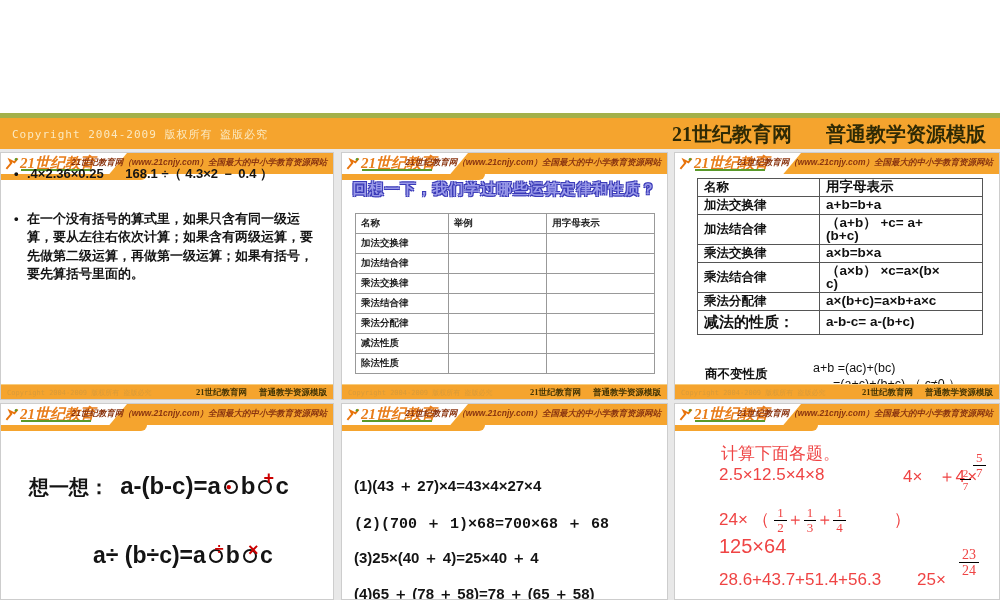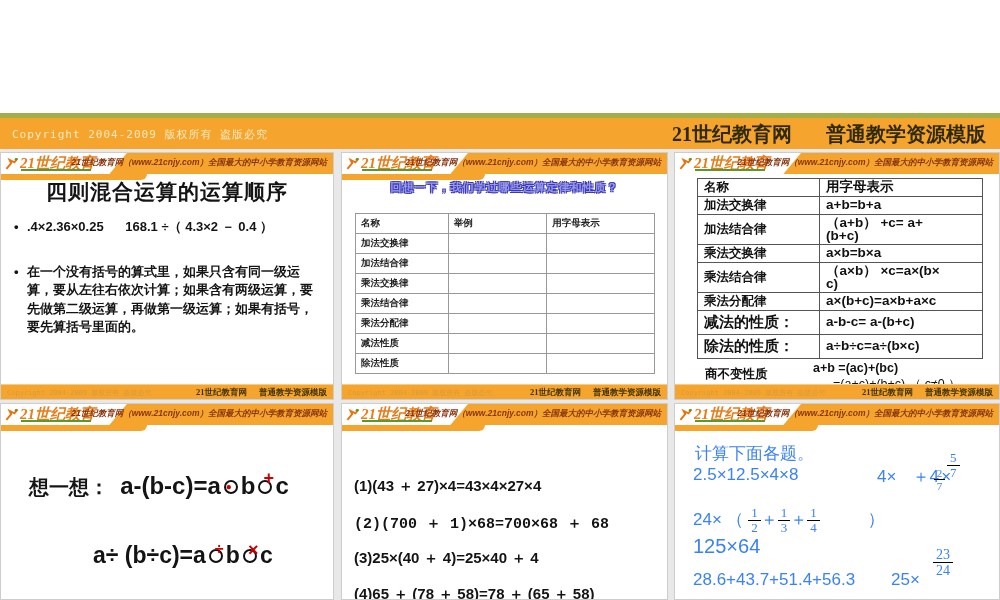--- a/index.html
+++ b/index.html
@@ -47,37 +47,37 @@
   .sl-foot-right .sp{display:inline-block;width:12px;}
 
   
   .s1-title{margin-top:25px;text-align:center;font-size:21px;font-weight:bold;color:#141414;letter-spacing:1px;}
   .s1-bullet{position:relative;margin:12px 8px 0 26px;font-size:13px;font-weight:bold;color:#141414;
        line-height:1.4;white-space:pre-wrap;}
   .s1-bullet::before{content:"•";position:absolute;left:-13px;top:0;}
   .s1-b2{margin-top:27px;}
 
   
-  .s2-title{margin-top:27px;text-align:center;font-size:11px;font-weight:bold;letter-spacing:1px;
+  .s2-title{margin-top:27px;text-align:center;font-size:15px;font-weight:bold;letter-spacing:1px;
        color:#9a9ae8;text-shadow:1px 1px 0 #3a3ab8,-1px -1px 0 #3a3ab8,1px -1px 0 #3a3ab8,-1px 1px 0 #3a3ab8;}
   .s2-table{position:absolute;left:13px;top:60px;width:300px;border-collapse:collapse;}
   .s2-table td{border:1px solid #999;height:19px;font-size:9.5px;font-weight:bold;color:#222;
        padding:0 0 0 5px;}
   .s2-c1{width:31%;} .s2-c2{width:33%;} .s2-c3{width:36%;}
 
   
   .s3-table{position:absolute;left:22px;top:25px;width:286px;border-collapse:collapse;}
   .s3-table td{border:1px solid #555;color:#111;padding:0 0 0 6px;vertical-align:middle;}
   .s3-name{font-size:12.5px;font-weight:bold;width:115px;}
   .s3-formula{font-size:13.5px;font-weight:bold;white-space:pre-line;line-height:0.95;}
   .s3-row{height:18px;} .s3-row2{height:30px;} .s3-rowbig{height:24px;}
   .s3-rowbig .s3-name{font-size:15px;}
   .s3-note{position:absolute;left:30px;top:208px;width:280px;font-size:12.5px;color:#111;}
   .s3-note-name{position:absolute;left:0;top:5px;font-weight:bold;text-align:right;}
-  .s3-note-l1{position:absolute;left:108px;top:0;font-weight:bold;}
+  .s3-note-l1{position:absolute;left:108px;top:0;}
   .s3-note-l2{position:absolute;left:128px;top:15px;}
 
   
   .s4-line{position:absolute;font-weight:bold;color:#141414;white-space:nowrap;}
   .s4-l1{left:28px;top:68px;font-size:20px;}
   .s4-l1 .formula{font-size:24px;}
   .s4-l2{left:92px;top:138px;font-size:23px;}
   .circ{display:inline-block;width:10px;height:10px;border:2px solid #111;border-radius:50%;
        position:relative;margin:0 3px;}
   .circ .mark{position:absolute;color:#cc0000;font-weight:bold;line-height:1;}
@@ -86,21 +86,21 @@
   .mark-div{font-size:16px;left:4px;top:-10px;}
   .mark-times{font-size:18px;left:3px;top:-10px;}
 
   
   .s5-intro{margin:25px 12px 0 14px;font-size:14.5px;font-weight:bold;color:#141414;
        line-height:1.42;text-indent:2.2em;}
   .s5-item{position:absolute;left:12px;font-size:15px;font-weight:bold;color:#141414;white-space:nowrap;}
   .s5-i1{top:73px;} .s5-i2{top:110px;font-family:Liberation Mono, monospace;} .s5-i3{top:145px;} .s5-i4{top:181px;}
 
   
-  .s6-el{position:absolute;color:#3b82f6;white-space:nowrap;}
+  .s6-el{position:absolute;color:#ef4444;white-space:nowrap;margin-left:26px;}
   .s6-title{left:20px;top:38px;font-size:17px;font-family:"Liberation Serif",serif;}
   .s6-l1{left:18px;top:61px;font-size:17px;}
   .s6-l1b{left:202px;top:61px;font-size:17px;}
   .s6-l1b .gap{display:inline-block;width:16px;}
   .s6-frac2{left:272px;top:47px;}
   .s6-l2{left:18px;top:102px;font-size:17px;}
   .s6-l2 .paren-gap{display:inline-block;width:48px;}
   .s6-l3{left:18px;top:131px;font-size:20px;}
   .s6-l4a{left:18px;top:166px;font-size:17px;}
   .s6-l4b{left:216px;top:166px;font-size:17px;}
@@ -131,21 +131,20 @@
       <svg class="logo-man" viewBox="0 0 20 20">
           <path d="M3 16 L9 9 L7 5 L13 8 L17 3" stroke="#e8740c" stroke-width="2.4" fill="none"></path>
           <circle cx="15" cy="4" r="1.6" fill="#5a9a2a"></circle>
         </svg>
       <span class="logo-text">21世纪教育</span>
       <div class="logo-under"></div>
     </div>
     <span class="sl-tagline">21世纪教育网（www.21cnjy.com）全国最大的中小学教育资源网站</span>
   </div>
   <div class="sl-tab"></div>
-  <div class="s1-title">四则混合运算的运算顺序</div>
   <div class="s1-bullet">.4×2.36×0.25      168.1 ÷（ 4.3×2 － 0.4 ）</div>
   <div class="s1-bullet s1-b2">在一个没有括号的算式里，如果只含有同一级运算，要从左往右依次计算；如果含有两级运算，要先做第二级运算，再做第一级运算；如果有括号，要先算括号里面的。</div>
   <div class="sl-foot">
     <span class="sl-foot-left">Copyright 2004-2009  版权所有 盗版必究</span>
     <span class="sl-foot-right"><span>21世纪教育网</span><span class="sp"></span><span>普通教学资源模版</span></span>
   </div>
 </div>
 
 <div class="slide s2">
   <div class="sl-head">
@@ -248,24 +247,20 @@
 c)</td>
         </tr>
     <tr class="s3-row">
           <td class="s3-name">乘法分配律</td>
           <td class="s3-formula">a×(b+c)=a×b+a×c</td>
         </tr>
     <tr class="s3-rowbig">
           <td class="s3-name">减法的性质：</td>
           <td class="s3-formula">a-b-c= a-(b+c)</td>
         </tr>
-    <tr class="s3-rowbig">
-          <td class="s3-name">除法的性质：</td>
-          <td class="s3-formula">a÷b÷c=a÷(b×c)</td>
-        </tr>
   </tbody>
     </table>
   <div class="s3-note">
     <span class="s3-note-name">商不变性质</span>
     <span class="s3-note-l1">a+b =(ac)+(bc)</span>
     <span class="s3-note-l2">=(a+c)+(b+c) （ c≠0 ）</span>
   </div>
   <div class="sl-foot">
     <span class="sl-foot-left">Copyright 2004-2009  版权所有 盗版必究</span>
     <span class="sl-foot-right"><span>21世纪教育网</span><span class="sp"></span><span>普通教学资源模版</span></span>

